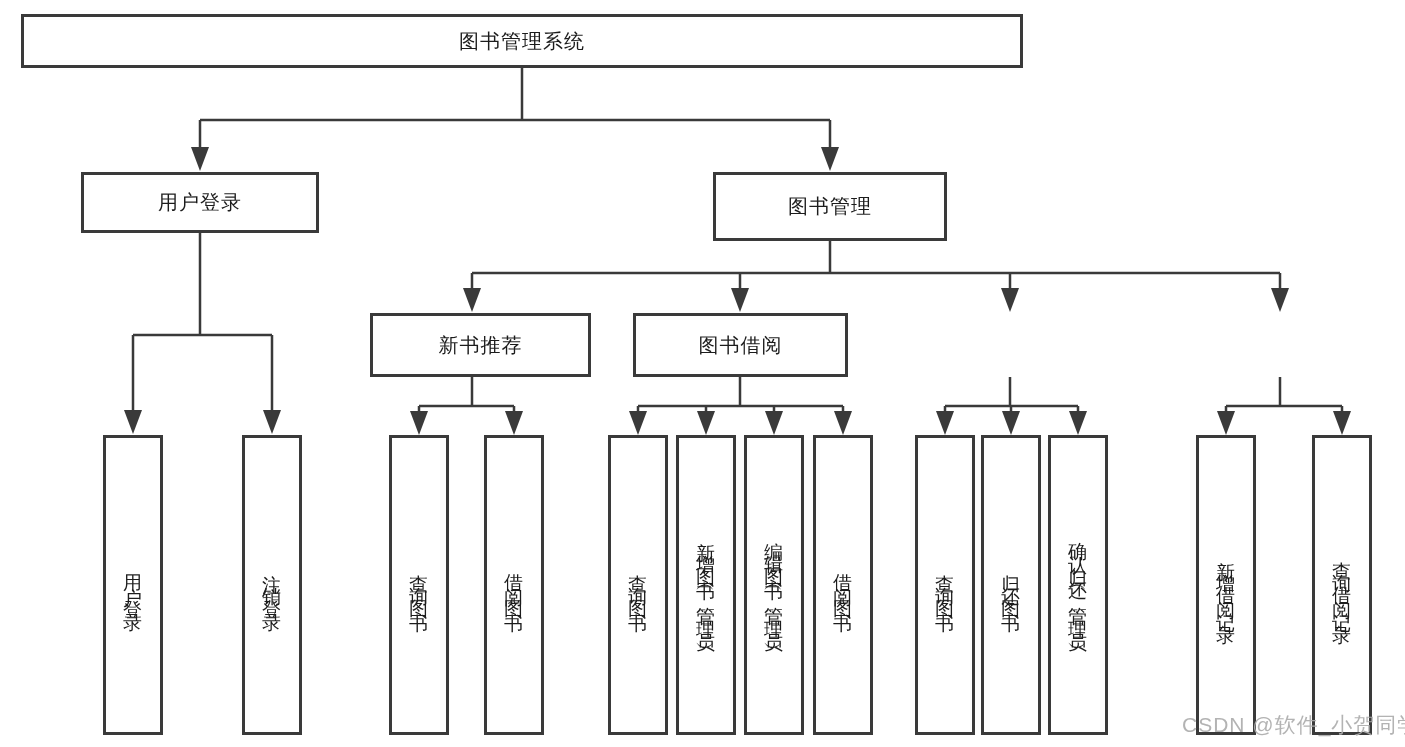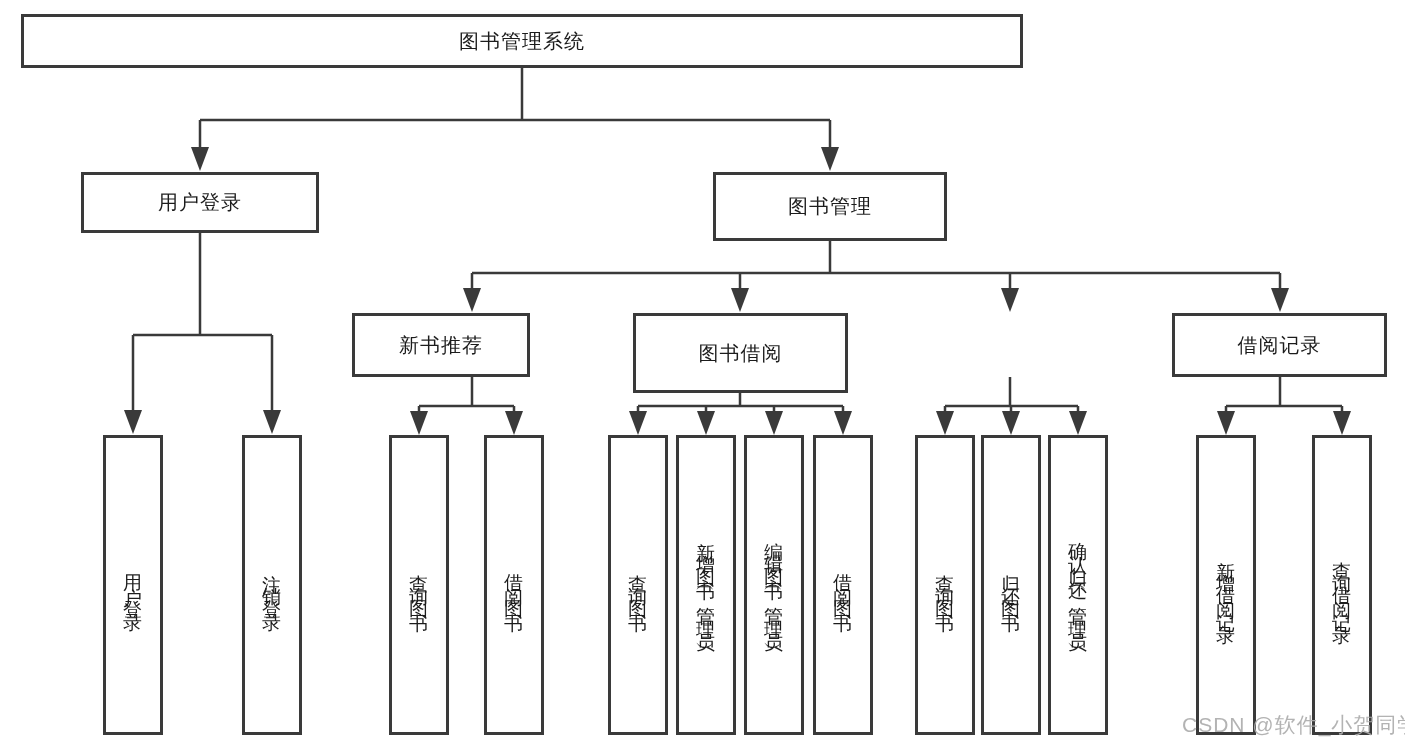--- a/index.html
+++ b/index.html
@@ -97,28 +97,25 @@
     <span>图书管理系统</span>
   </div>
 
   <div class="box hbox" style="left:81px;top:172px;width:238px;height:61px">
     <span>用户登录</span>
   </div>
   <div class="box hbox" style="left:713px;top:172px;width:234px;height:69px">
     <span>图书管理</span>
   </div>
 
-  <div class="box hbox" style="left:352px;top:313px;width:178px;height:64px">
+  <div class="box hbox" style="left:370px;top:313px;width:221px;height:64px">
     <span>新书推荐</span>
   </div>
-  <div class="box hbox" style="left:633px;top:313px;width:215px;height:80px">
+  <div class="box hbox" style="left:633px;top:313px;width:215px;height:64px">
     <span>图书借阅</span>
-  </div>
-  <div class="box hbox" style="left:1172px;top:313px;width:215px;height:64px">
-    <span>借阅记录</span>
   </div>
 
   <div class="box vbox" style="left:103px;top:435px;width:60px;height:300px">
     <span class="vt">用户登录</span>
   </div>
   <div class="box vbox" style="left:242px;top:435px;width:60px;height:300px">
     <span class="vt">注销登录</span>
   </div>
 
   <div class="box vbox" style="left:389px;top:435px;width:60px;height:300px">

